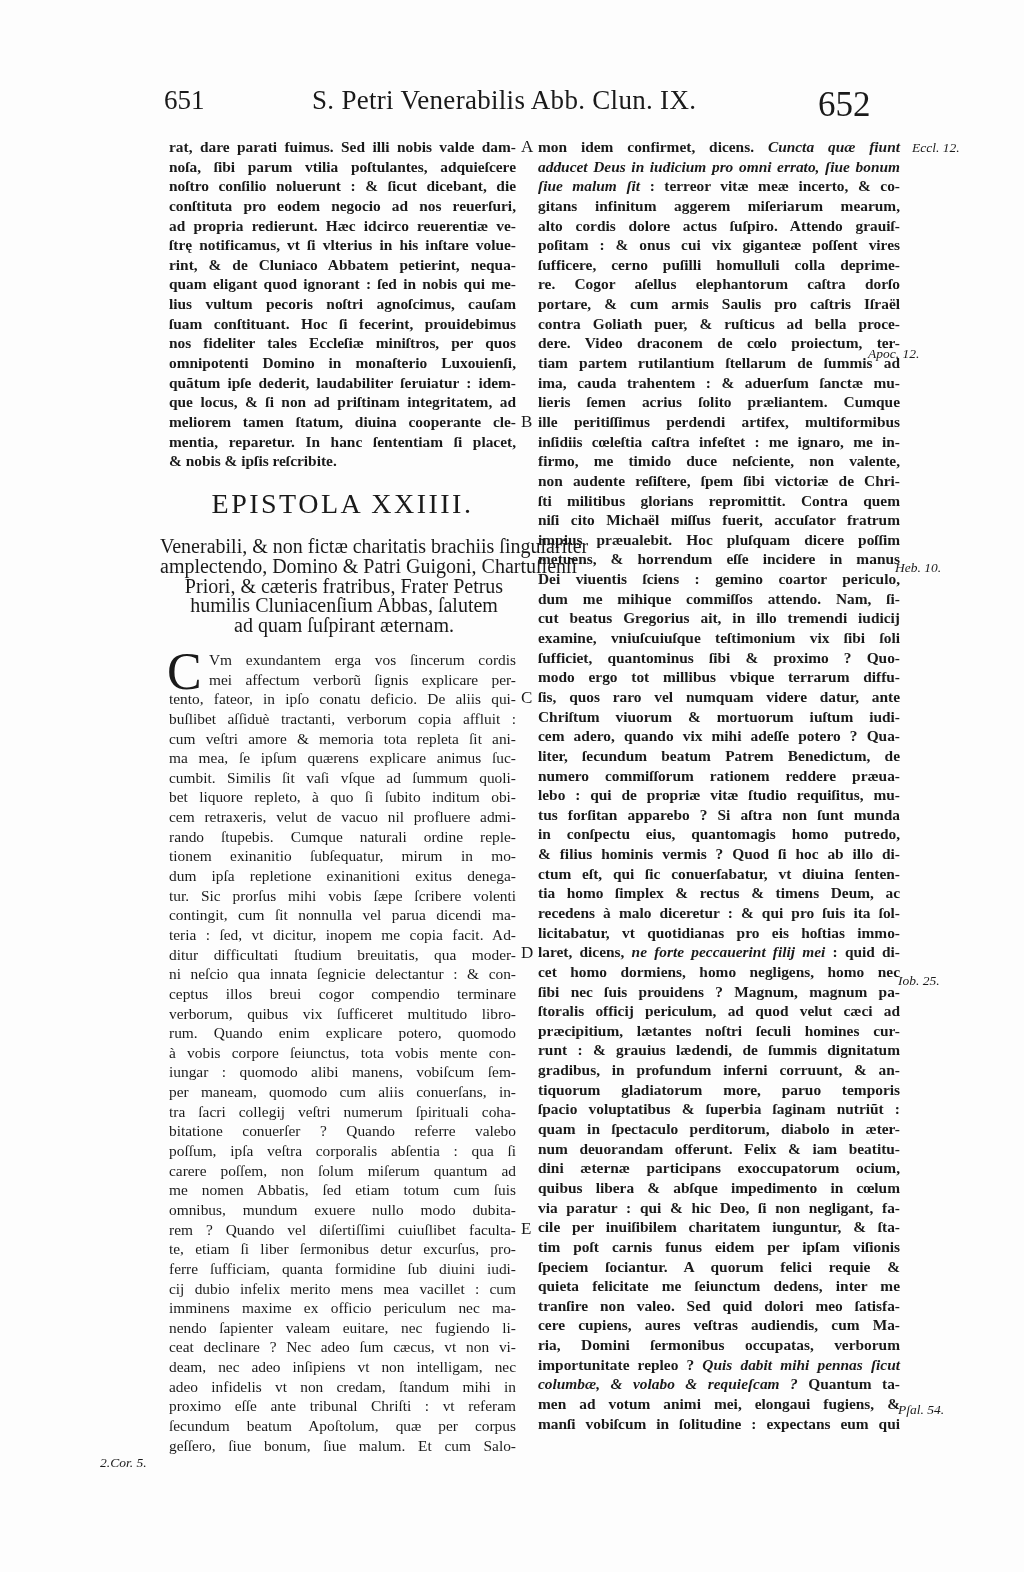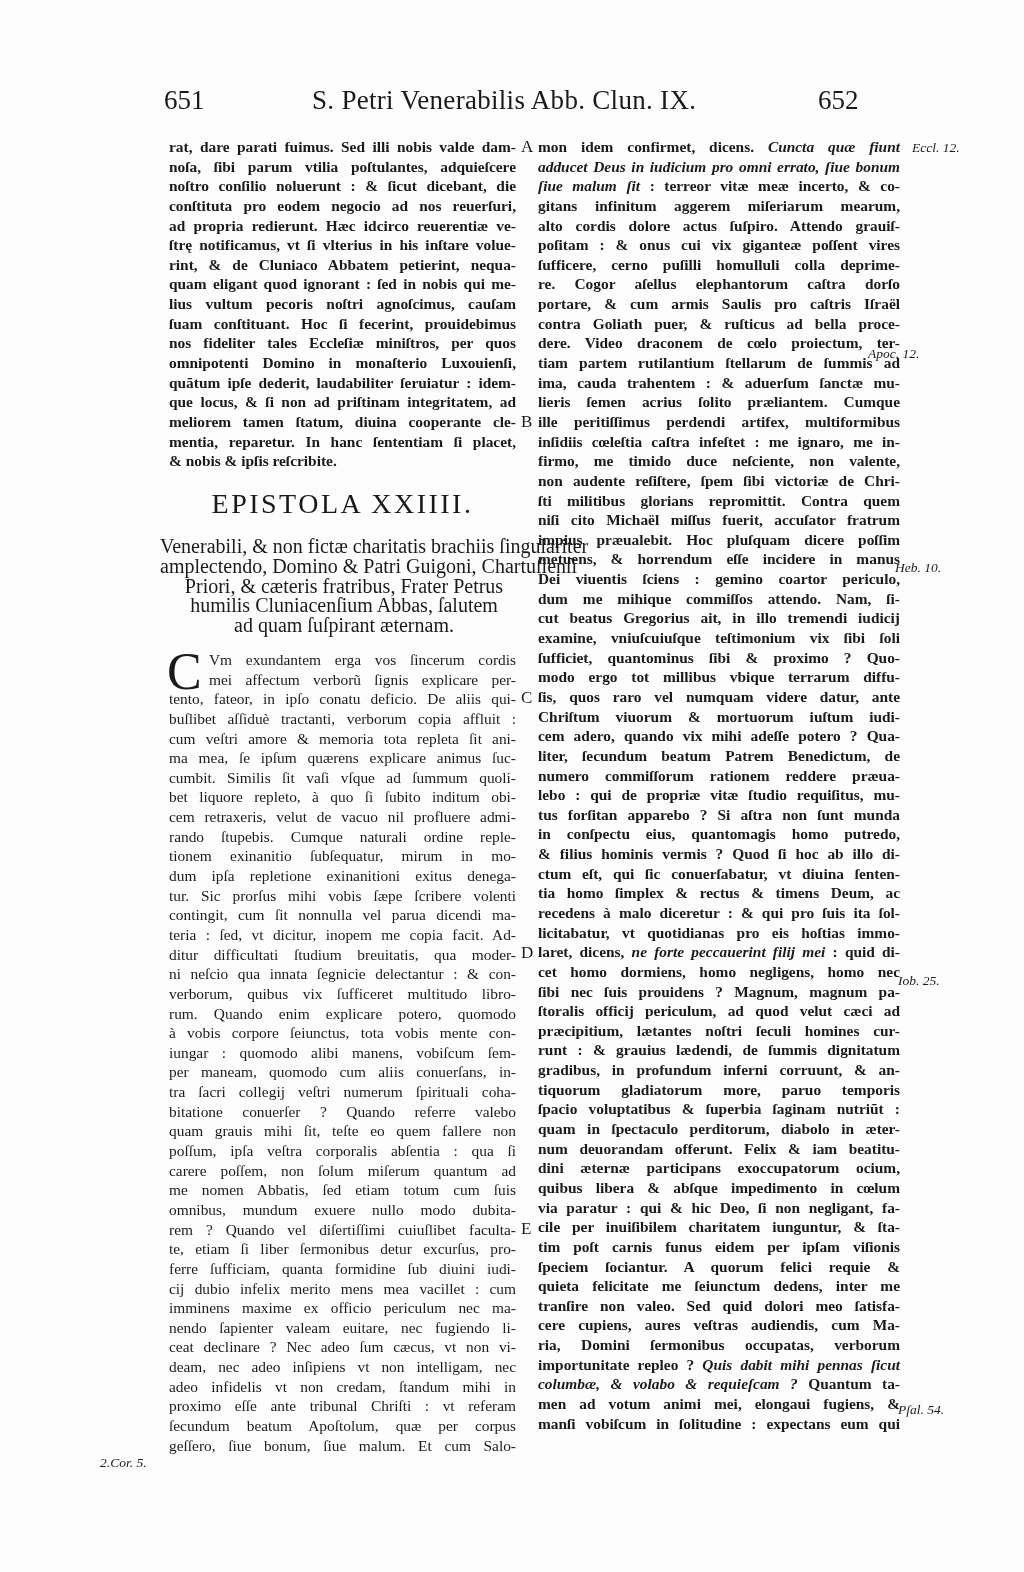--- a/index.html
+++ b/index.html
@@ -3,21 +3,21 @@
 <meta charset="utf-8">
 <style>
   html, body { margin: 0; padding: 0; background: #fdfdfd; }
   body {
     width: 1024px; height: 1572px; position: relative; overflow: hidden;
     font-family: "Liberation Serif", "DejaVu Serif", serif; color: #1a1a1a;
   }
   .header { position: absolute; top: 85px; left: 0; width: 935px; height: 40px; }
   .hdr-left  { position: absolute; left: 164px; top: 0; font-size: 27px; }
   .hdr-title { position: absolute; left: 312px; top: 0; font-size: 27px; letter-spacing: 0.3px; }
-  .hdr-right { position: absolute; left: 818px; top: 0; font-size: 27px; }
+  .hdr-right { position: absolute; left: 818px; top: 0; font-size: 35px; }
 
   .col { position: absolute; top: 137px; font-weight: bold; }
   .col-left  { left: 169px; width: 347px; }
   .col-right { left: 538px; width: 362px; }
 
   .line {
     display: block; height: 19.65px; line-height: 19.65px; font-size: 15.4px;
     white-space: nowrap; text-align: justify; text-align-last: justify;
     overflow: visible;
   }
@@ -94,28 +94,28 @@
     <span class="line">bet liquore repleto, à quo ſi ſubito inditum obi-</span>
     <span class="line">cem retraxeris, velut de vacuo nil profluere admi-</span>
     <span class="line">rando ſtupebis. Cumque naturali ordine reple-</span>
     <span class="line">tionem exinanitio ſubſequatur, mirum in mo-</span>
     <span class="line">dum ipſa repletione exinanitioni exitus denega-</span>
     <span class="line">tur. Sic prorſus mihi vobis ſæpe ſcribere volenti</span>
     <span class="line">contingit, cum ſit nonnulla vel parua dicendi ma-</span>
     <span class="line">teria : ſed, vt dicitur, inopem me copia facit. Ad-</span>
     <span class="line">ditur difficultati ſtudium breuitatis, qua moder-</span>
     <span class="line">ni neſcio qua innata ſegnicie delectantur : &amp; con-</span>
+    <span class="line">ceptus illos breui cogor compendio terminare</span>
     <span class="line">verborum, quibus vix ſufficeret multitudo libro-</span>
     <span class="line">rum. Quando enim explicare potero, quomodo</span>
     <span class="line">à vobis corpore ſeiunctus, tota vobis mente con-</span>
     <span class="line">iungar : quomodo alibi manens, vobiſcum ſem-</span>
     <span class="line">per maneam, quomodo cum aliis conuerſans, in-</span>
     <span class="line">tra ſacri collegij veſtri numerum ſpirituali coha-</span>
     <span class="line">bitatione conuerſer ? Quando referre valebo</span>
-    <span class="line">quam grauis mihi ſit, teſte eo quem fallere non</span>
     <span class="line">poſſum, ipſa veſtra corporalis abſentia : qua ſi</span>
     <span class="line">carere poſſem, non ſolum miſerum quantum ad</span>
     <span class="line">me nomen Abbatis, ſed etiam totum cum ſuis</span>
     <span class="line">omnibus, mundum exuere nullo modo dubita-</span>
     <span class="line">rem ? Quando vel diſertiſſimi cuiuſlibet faculta-</span>
     <span class="line">te, etiam ſi liber ſermonibus detur excurſus, pro-</span>
     <span class="line">ferre ſufficiam, quanta formidine ſub diuini iudi-</span>
     <span class="line">cij dubio infelix merito mens mea vacillet : cum</span>
     <span class="line">imminens maxime ex officio periculum nec ma-</span>
     <span class="line">nendo ſapienter valeam euitare, nec fugiendo li-</span>

